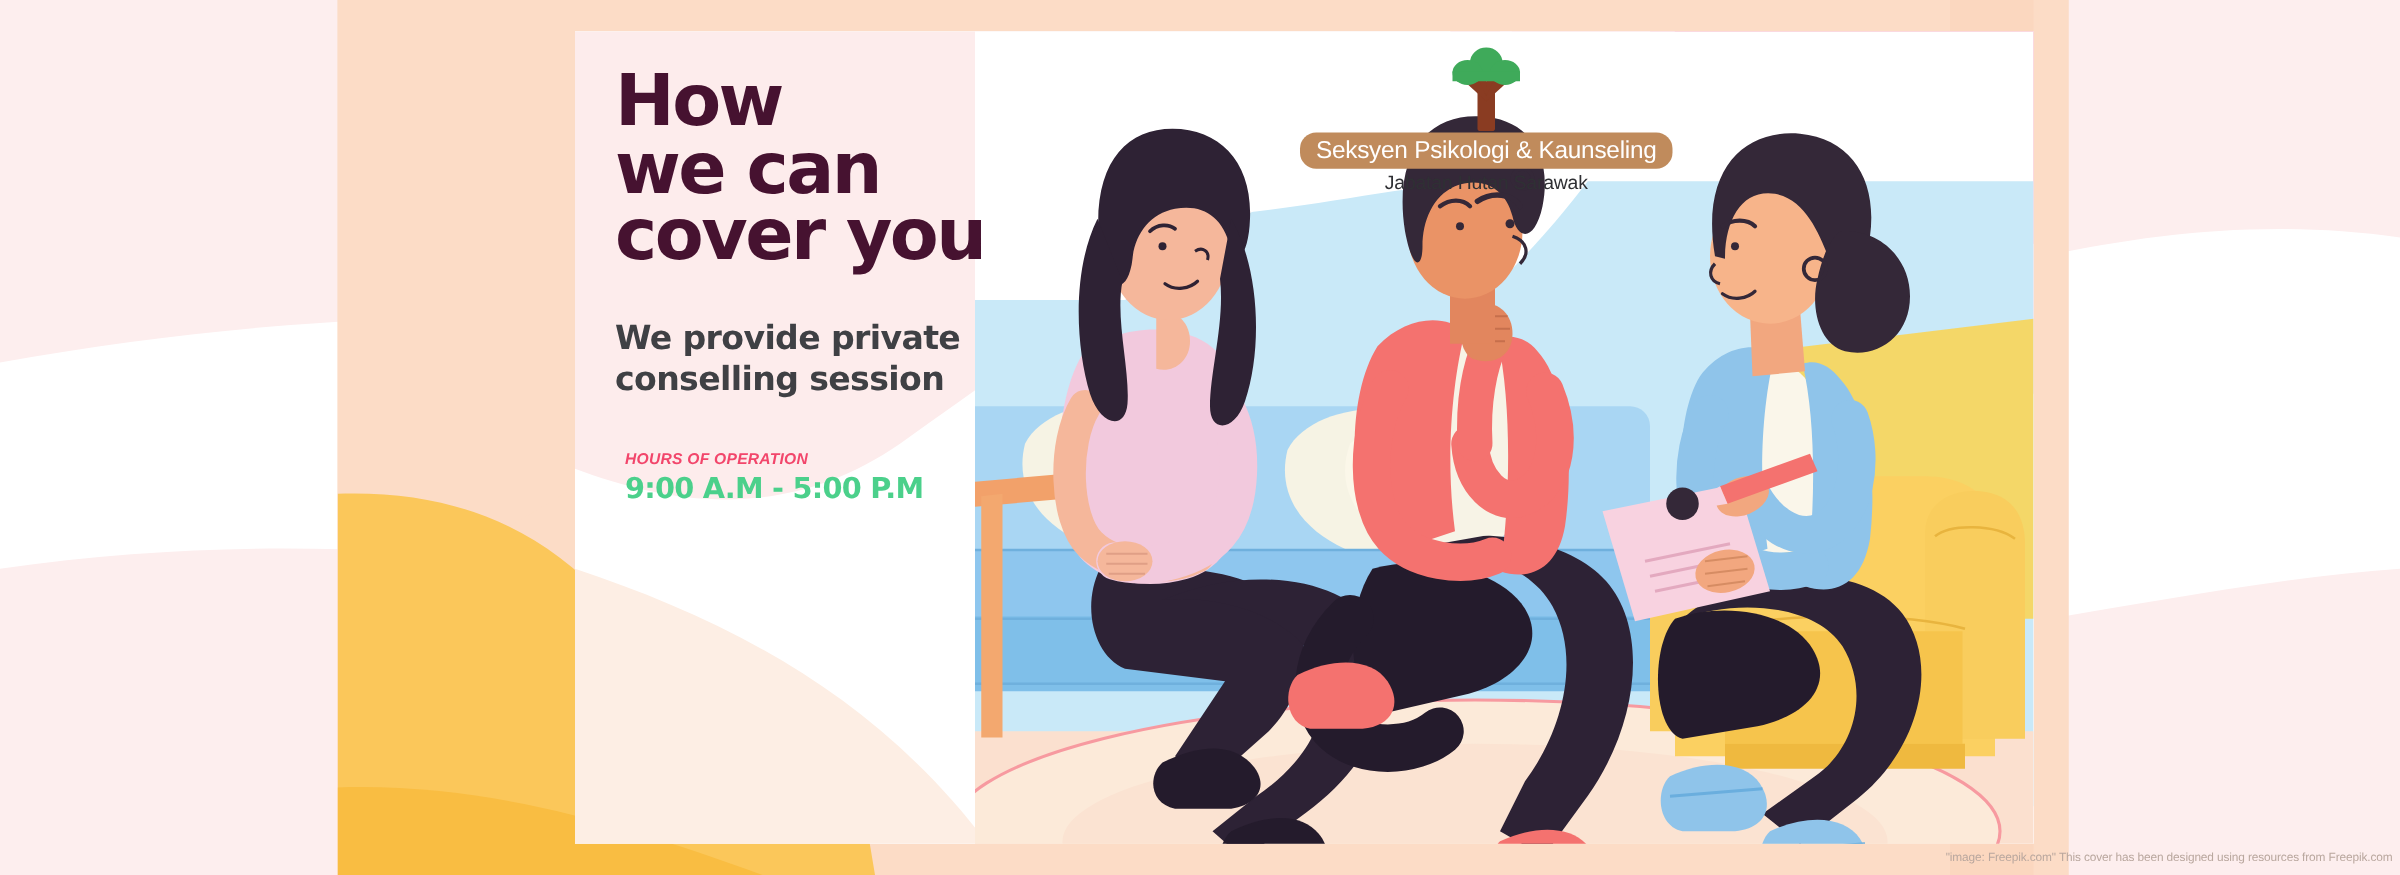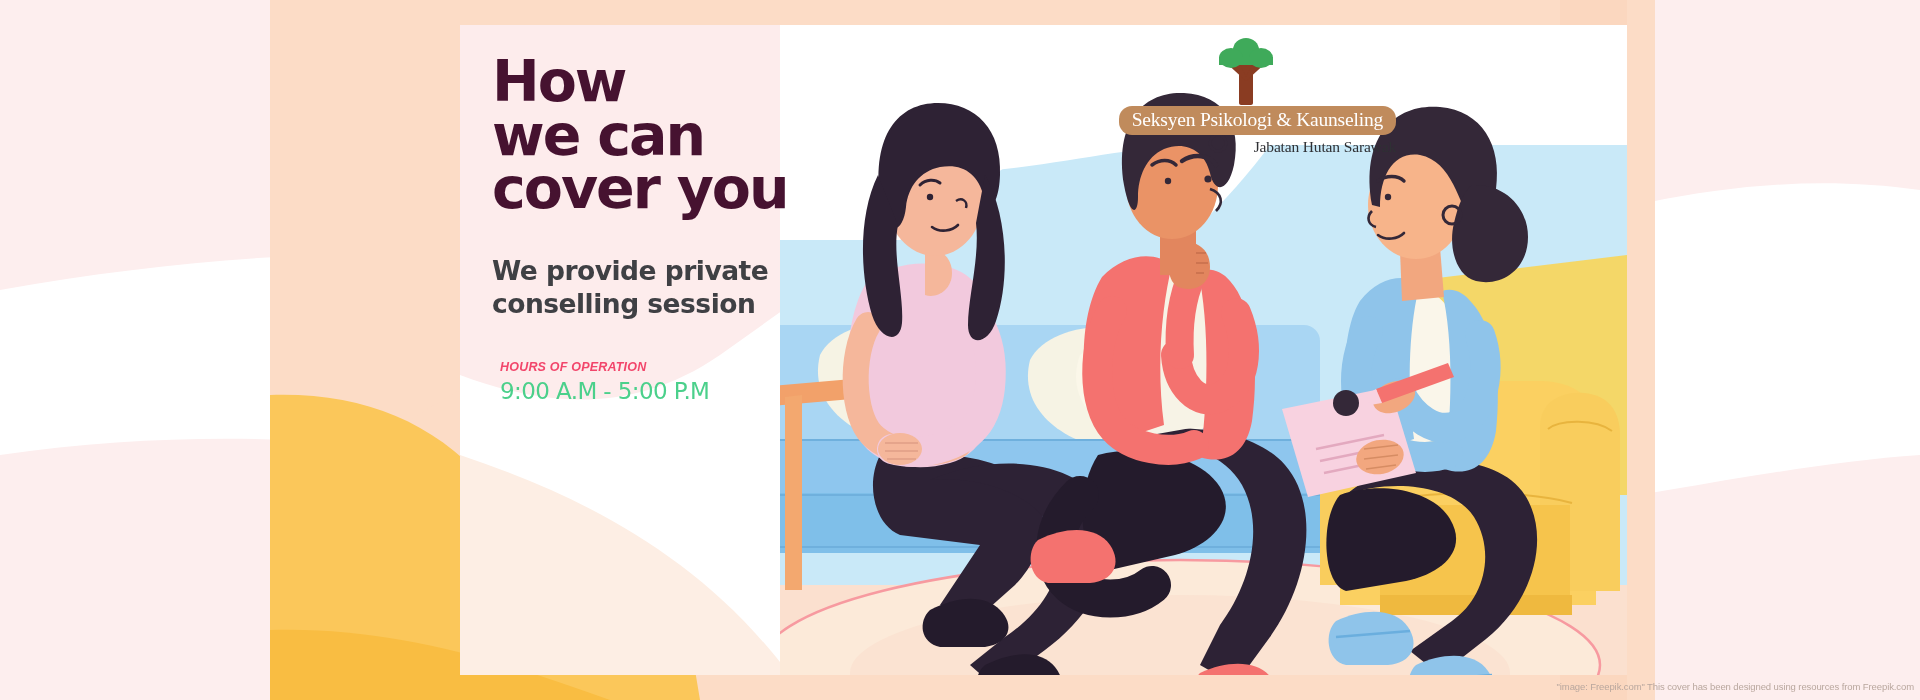--- a/index.html
+++ b/index.html
@@ -62,28 +62,28 @@
     margin:40px 0 0 8px;
     font-weight:bold;
     font-size:12.5px;
     letter-spacing:0.2px;
     color:#f2466b;
     font-style:italic;
   }
   .hours-value{
     margin:4px 0 0 8px;
     font-family:"DejaVu Sans",sans-serif;
-    font-weight:normal;
+    font-weight:bold;
     font-size:23px;
     letter-spacing:-0.6px;
     color:#4bd08b;
   }
 
   
-  .logo{position:absolute;left:636px;top:12px;width:300px;text-align:right;z-index:30;font-family:Liberation Serif, serif;}
+  .logo{position:absolute;left:579px;top:12px;width:300px;text-align:center;z-index:30;}
   .logo-mark{display:block;margin:0 auto;}
   .logo-pill{
     display:inline-block;
     margin-top:1px;
     background:#c08b5c;
     color:#ffffff;
     border-radius:13px;
     padding:3px 13px 4px 13px;
     font-size:19.5px;
     letter-spacing:-0.2px;

